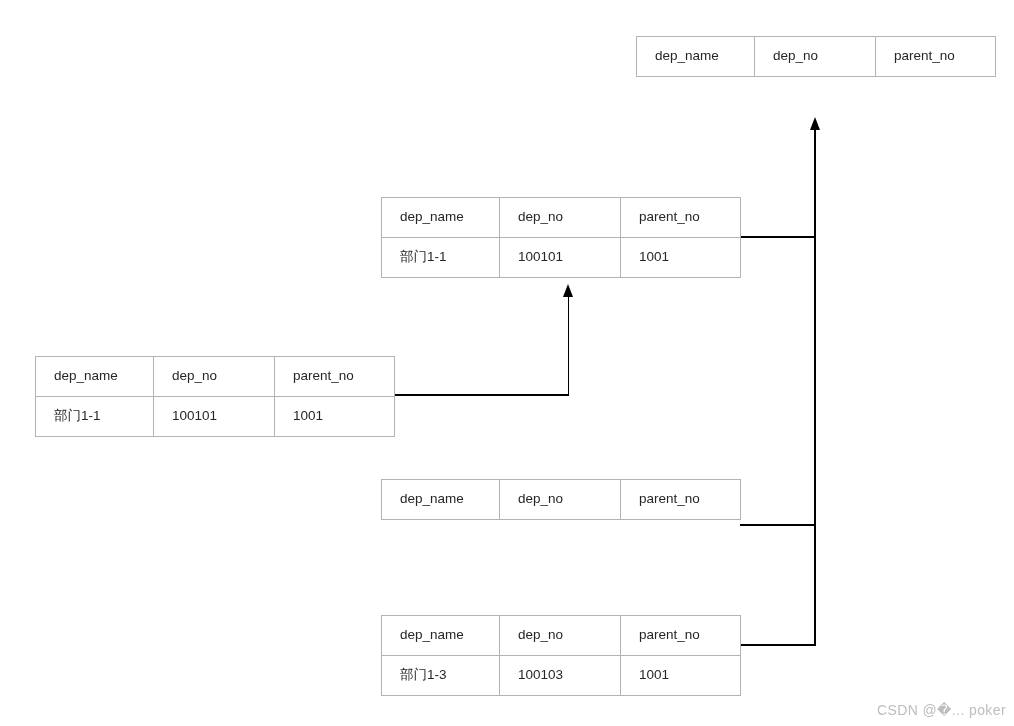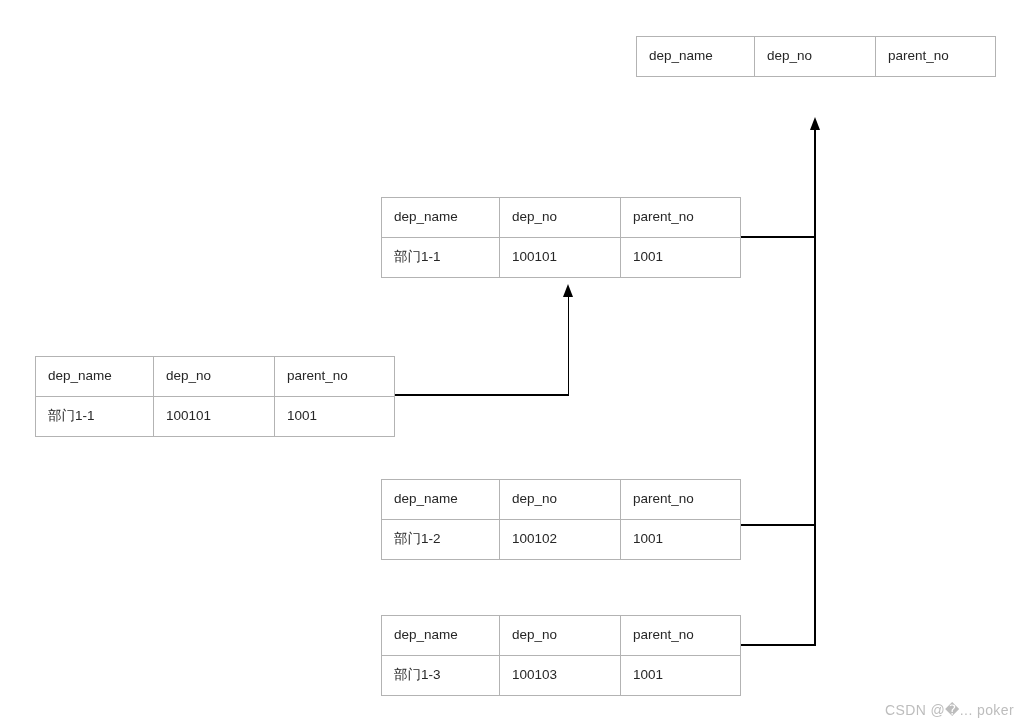--- a/index.html
+++ b/index.html
@@ -24,21 +24,21 @@
     border-collapse: collapse;
     table-layout: fixed;
     background: #ffffff;
     z-index: 2;
   }
   .tbl td {
     border: 1px solid #b3b3b3;
     color: #262626;
     font-size: 13.5px;
     line-height: 1.2;
-    padding: 0 0 0 12px;
+    padding: 0 0 0 18px;
     height: 39px;
     vertical-align: middle;
     white-space: nowrap;
     overflow: hidden;
   }
   .tbl td.hdr {
     font-size: 13.5px;
   }
   
   #tbl-root      { left: 636px; top: 36px;  width: 359px; }
@@ -69,21 +69,21 @@
     height: 0;
     border-left: 5.5px solid transparent;
     border-right: 5.5px solid transparent;
     border-bottom: 13px solid #000000;
     z-index: 3;
   }
 
   
   #watermark {
     position: absolute;
-    right: 0;
+    right: 8px;
     bottom: 8px;
     color: #bdbdbd;
     font-size: 14px;
     letter-spacing: 0.4px;
     user-select: none;
     white-space: nowrap;
   }
 </style>
 </head>
 <body>
@@ -143,25 +143,20 @@
         <col class="c1">
         <col class="c2">
         <col class="c3">
       </colgroup>
     <tbody>
       <tr>
         <td class="hdr">dep_name</td>
         <td class="hdr">dep_no</td>
         <td class="hdr">parent_no</td>
       </tr>
-      <tr>
-        <td>部门1-2</td>
-        <td>100102</td>
-        <td>1001</td>
-      </tr>
     </tbody>
   </table>
 
   <table class="tbl" id="tbl-child-3">
     <colgroup>
         <col class="c1">
         <col class="c2">
         <col class="c3">
       </colgroup>
     <tbody>

